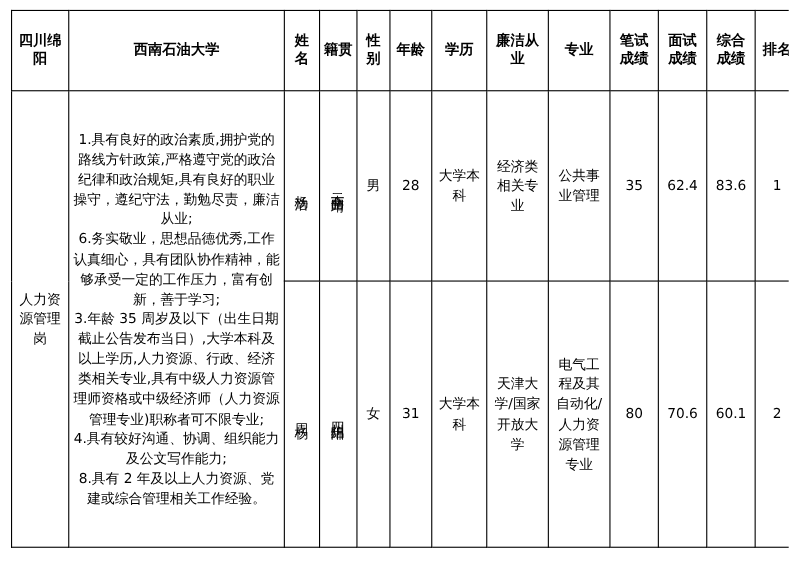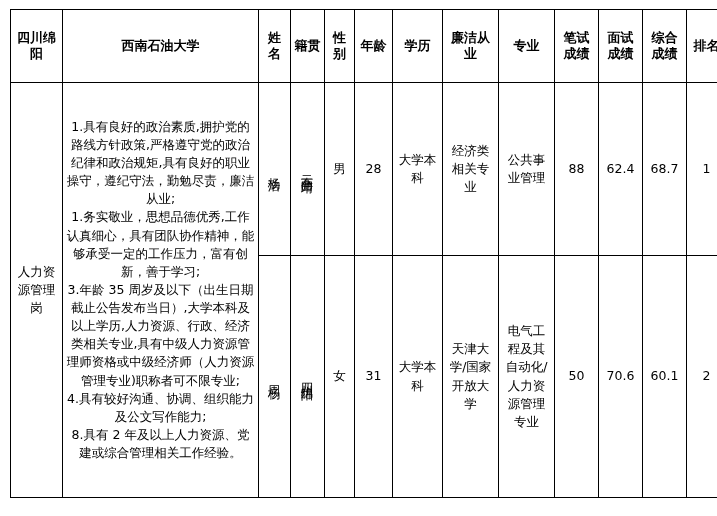--- a/index.html
+++ b/index.html
@@ -188,21 +188,21 @@
             </div>
       </td>
     </tr>
 
     <tr>
       <td class="post-cell" rowspan="2">
         <span>人力资源管理岗</span>
       </td>
       <td class="req-cell" rowspan="2">
         <p>1.具有良好的政治素质,拥护党的路线方针政策,严格遵守党的政治纪律和政治规矩,具有良好的职业操守，遵纪守法，勤勉尽责，廉洁从业;</p>
-        <p>1.务实敬业，思想品德优秀,工作认真细心，具有团队协作精神，能够承受一定的工作压力，富有创新，善于学习;</p>
+        <p>6.务实敬业，思想品德优秀,工作认真细心，具有团队协作精神，能够承受一定的工作压力，富有创新，善于学习;</p>
         <p>3.年龄 35 周岁及以下（出生日期截止公告发布当日）,大学本科及以上学历,人力资源、行政、经济类相关专业,具有中级人力资源管理师资格或中级经济师（人力资源管理专业)职称者可不限专业;</p>
         <p>4.具有较好沟通、协调、组织能力及公文写作能力;</p>
         <p>8.具有 2 年及以上人力资源、党建或综合管理相关工作经验。</p>
       </td>
       <td style="height:168px">
         <div class="cellbox">
               <span class="vert-body">杨浩</span>
             </div>
       </td>
       <td>
@@ -219,27 +219,27 @@
       <td class="narrow-wrap">
         <span>大学本科</span>
       </td>
       <td class="narrow-wrap">
         <span>经济类相关专业</span>
       </td>
       <td class="narrow-wrap">
         <span>公共事业管理</span>
       </td>
       <td>
-        <span>88</span>
+        <span>35</span>
       </td>
       <td>
         <span>62.4</span>
       </td>
       <td>
-        <span>68.7</span>
+        <span>83.6</span>
       </td>
       <td>
         <span>1</span>
       </td>
     </tr>
 
     <tr>
       <td style="height:237px">
         <div class="cellbox">
               <span class="vert-body">周杨</span>
@@ -259,21 +259,21 @@
       <td class="narrow-wrap">
         <span>大学本科</span>
       </td>
       <td class="narrow-wrap">
         <span>天津大学/国家开放大学</span>
       </td>
       <td class="narrow-wrap">
         <span>电气工程及其自动化/人力资源管理专业</span>
       </td>
       <td>
-        <span>50</span>
+        <span>80</span>
       </td>
       <td>
         <span>70.6</span>
       </td>
       <td>
         <span>60.1</span>
       </td>
       <td>
         <span>2</span>
       </td>

